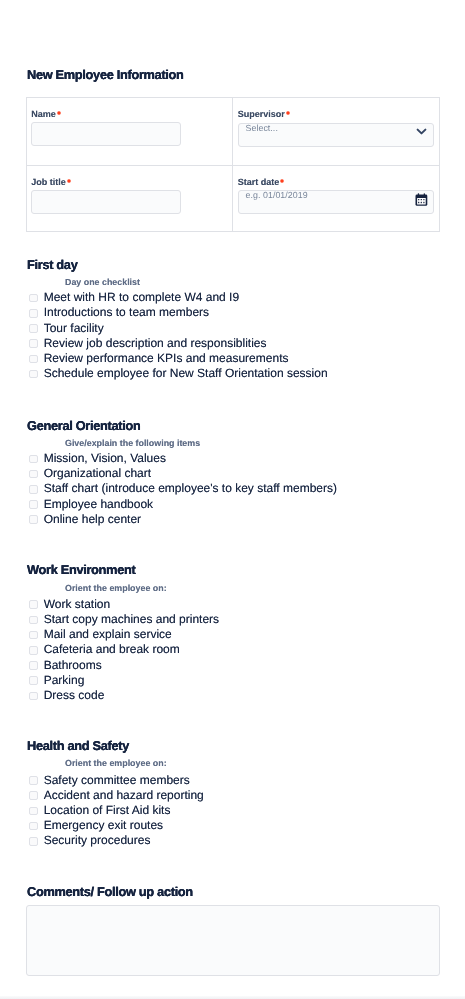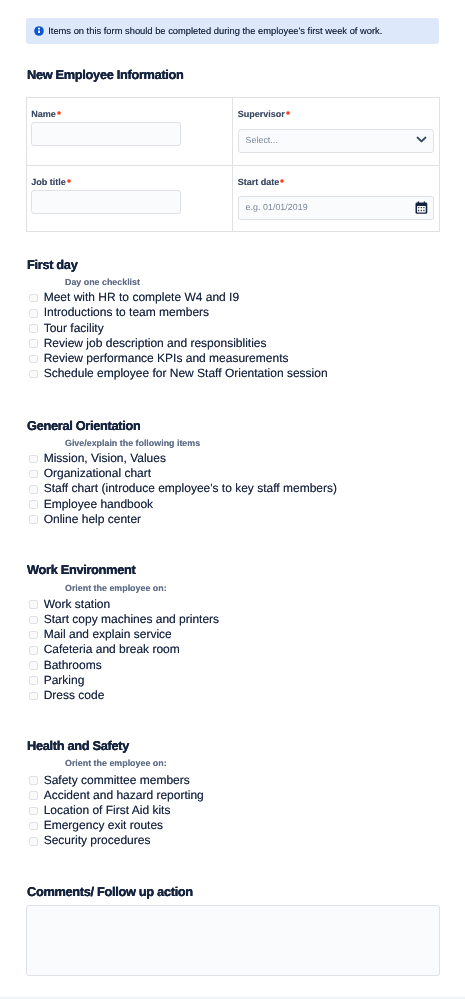--- a/index.html
+++ b/index.html
@@ -17,47 +17,37 @@
   
   .h2{position:absolute;left:27px;font-size:12.8px;line-height:14px;color:#15233f;font-weight:700;letter-spacing:-0.32px;text-shadow:0.22px 0 0 rgba(21,35,63,0.62),-0.22px 0 0 rgba(21,35,63,0.62),0 0 0.3px rgba(21,35,63,0.75);}
   .sub{position:absolute;left:27px;font-size:8.9px;line-height:10px;color:#5d6b85;font-weight:700;letter-spacing:0px;text-shadow:0 0 0.2px rgba(93,107,133,0.5);padding-left:38px;}
   
   .tbl{position:absolute;left:25.5px;top:96.5px;width:414px;height:135.8px;border:1px solid #dfe1e6;box-sizing:border-box;}
   .vdiv{position:absolute;left:205.6px;top:0;width:1px;height:100%;background:#dfe1e6;}
   .hdiv{position:absolute;left:0;top:67.5px;width:100%;height:1px;background:#dfe1e6;}
   .lbl{position:absolute;font-size:9.05px;line-height:10px;font-weight:700;color:#3b4a63;letter-spacing:-0.02px;white-space:nowrap;text-shadow:0 0 0.2px rgba(59,74,99,0.5);}
   .req{display:inline-block;font-size:0;line-height:0;vertical-align:top;position:relative;top:2.0px;left:1.1px;width:4.0px;height:4.0px;border-radius:50%;background:radial-gradient(circle at 50% 50%, #ff3613 0%, #ff4525 42%, rgba(255,85,50,0.5) 74%, rgba(255,120,90,0) 100%);}
   .inp{position:absolute;border:1px solid #dfe1e6;background:#fafbfc;border-radius:3px;box-sizing:border-box;}
-  .inp.row{display:flex;align-items:center;justify-content:space-between;padding:0 5.5px 0 6.8px;margin-top:6px;}
+  .inp.row{display:flex;justify-content:space-between;padding:0 5.5px 0 6.8px;}
   .chev{position:relative;top:1.5px;left:0.8px;}
   .cal{position:relative;top:2.7px;left:0.5px;}
   .ph{font-size:8.85px;color:#7a879b;letter-spacing:0.05px;position:relative;top:-0.6px;}
   
   .cl{position:absolute;left:29.2px;}
   .ci{position:relative;height:15.2px;}
   .cb{position:absolute;left:0;top:1.4px;width:8.7px;height:8.7px;border:1px solid #dfe1e7;border-radius:2px;background:#fafafb;box-sizing:border-box;}
   .ct{position:absolute;left:14.5px;top:-1.2px;font-size:12px;line-height:12px;color:#15233f;letter-spacing:0px;white-space:nowrap;text-shadow:0 0 0.22px rgba(21,35,63,0.6);}
   
   .ta{position:absolute;left:25.5px;width:414px;border:1px solid #dfe1e6;background:#fafbfc;border-radius:3px;box-sizing:border-box;}
   .footline{position:absolute;left:0;top:995.6px;width:465px;height:3.4px;background:linear-gradient(to bottom,#fbfbfc 0%,#f4f5f7 55%,#f0f1f4 100%);}
 </style>
 </head>
 <body>
 
 <div class="page">
-  <div class="banner">
-    <span class="ic">
-      <svg width="12" height="12" viewBox="0 0 120 120">
-          <circle cx="60" cy="60" r="48" fill="#0c56d0"></circle>
-          <rect x="50" y="28" width="20" height="18" rx="3" fill="#e8f0fd"></rect>
-          <rect x="50" y="54" width="20" height="27" rx="3" fill="#e8f0fd"></rect>
-        </svg>
-    </span>
-    <span class="txt">Items on this form should be completed during the employee's first week of work.</span>
-  </div>
 
   <div class="h2" style="top:67.5px">New Employee Information</div>
 
   <div class="tbl">
     <div class="vdiv"></div>
     <div class="hdiv"></div>
 
     <div class="lbl" style="left:4.8px;top:11.2px"><span>Name</span><span class="req">*</span></div>
     <div class="inp" style="left:4.8px;top:24.5px;width:150.2px;height:24.2px"></div>
 

